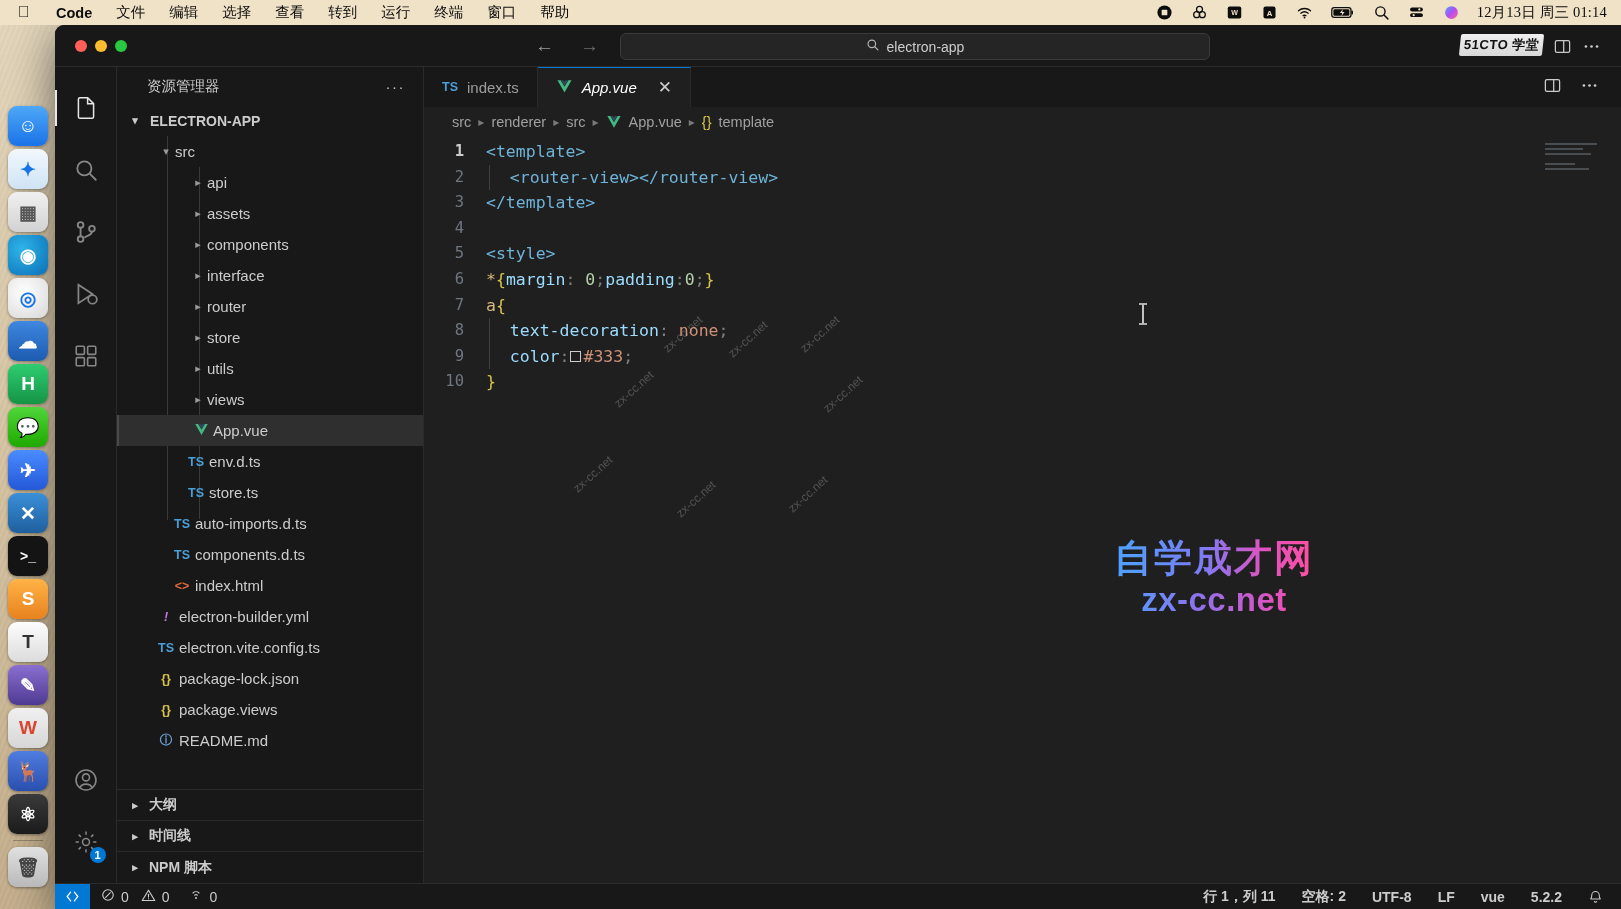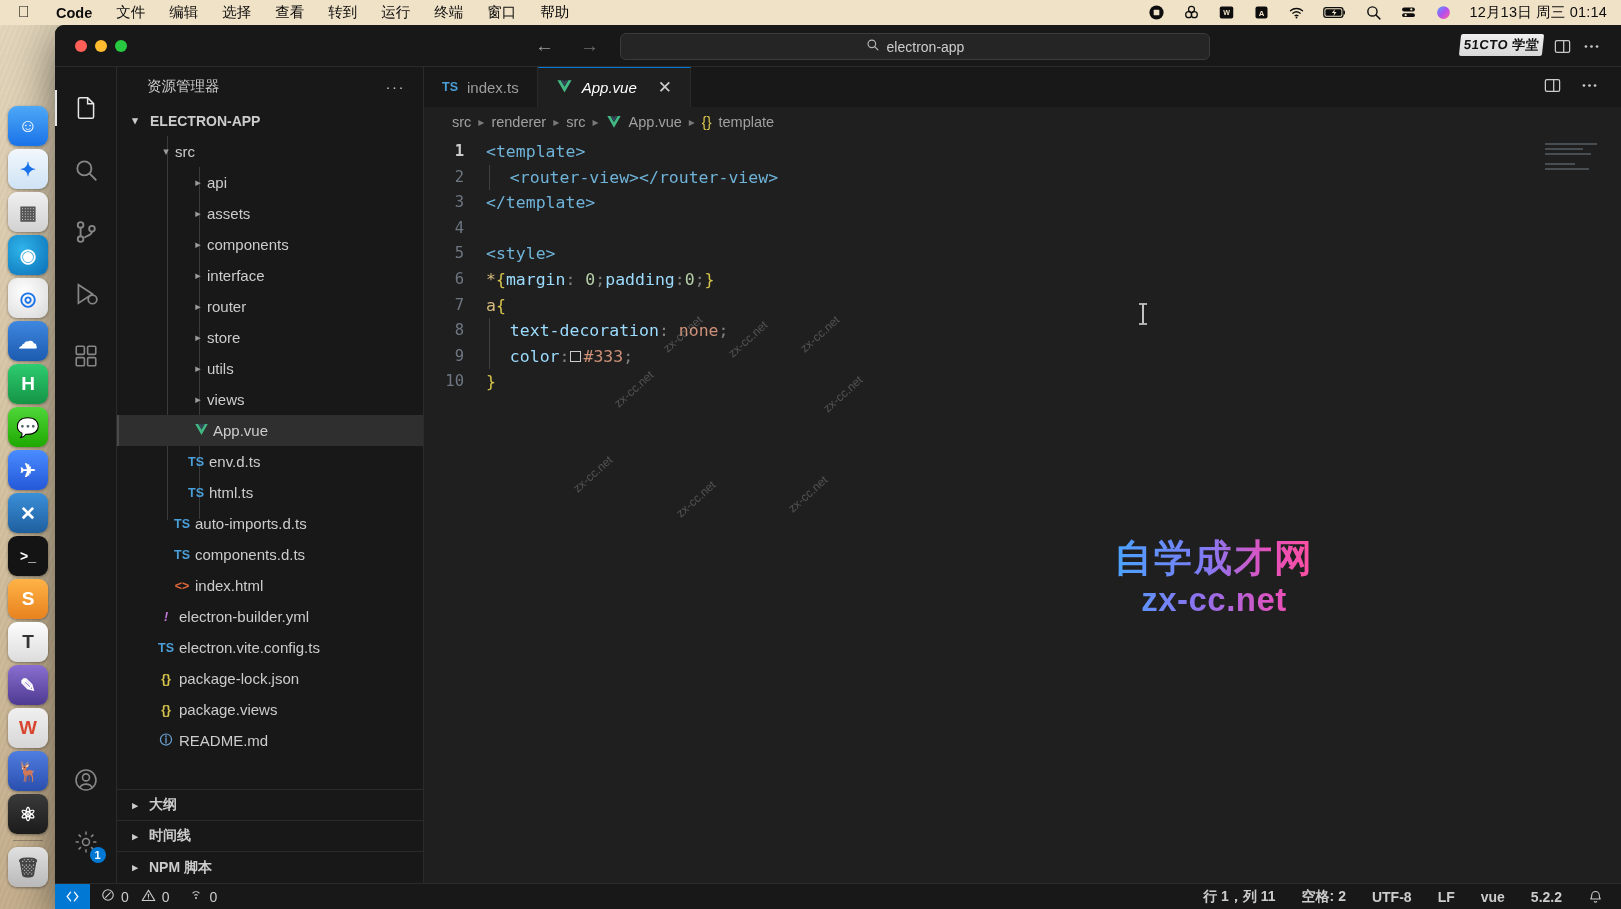--- a/index.html
+++ b/index.html
@@ -30,21 +30,21 @@
     display: flex; align-items: center;
     font-size: 14.5px; color: #0d0d0d;
     z-index: 50;
     padding-left: 10px;
   }
   #menubar .apple { font-size: 16px; padding: 0 14px 2px 8px; }
   #menubar .mi { padding: 0 12px; white-space: nowrap; }
   #menubar .mi.bold { font-weight: bold; text-align: center; }
   #menubar .spacer { flex: 1; }
   #menubar .ri { padding: 0 9px; display:flex; align-items:center; }
-  #menubar .clock { padding: 0 14px 0 8px; white-space: nowrap; letter-spacing:.2px;}
+  #menubar .clock { padding: 0 14px 0 8px; white-space: nowrap; letter-spacing:.2px;font-family:Liberation Serif, serif;}
   .sicon { width: 17px; height: 17px; display:inline-block; }
 
   
   #vscode {
     position: absolute;
     left: 55px; top: 25px;
     width: 1566px; height: 884px;
     background: #1f1f1f;
     border-radius: 9px 0 0 0;
     overflow: hidden;
@@ -546,21 +546,21 @@
               </svg>
           </span>
           <span>App.vue</span>
         </div>
         <div class="row" style="padding-left:66px;">
           <span class="fi ts">TS</span>
           <span>env.d.ts</span>
         </div>
         <div class="row" style="padding-left:66px;">
           <span class="fi ts">TS</span>
-          <span>html.ts</span>
+          <span>store.ts</span>
         </div>
         <div class="row" style="padding-left:52px;">
           <span class="fi ts">TS</span>
           <span>auto-imports.d.ts</span>
         </div>
         <div class="row" style="padding-left:52px;">
           <span class="fi ts">TS</span>
           <span>components.d.ts</span>
         </div>
         <div class="row" style="padding-left:52px;">

